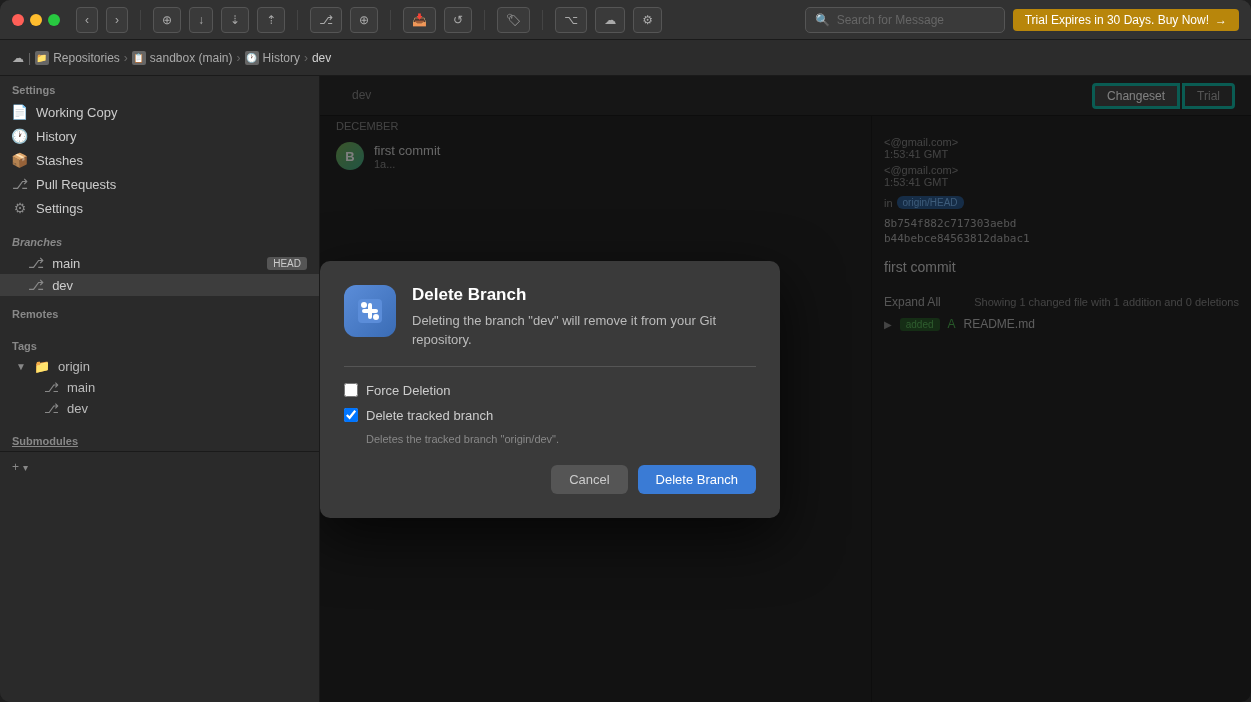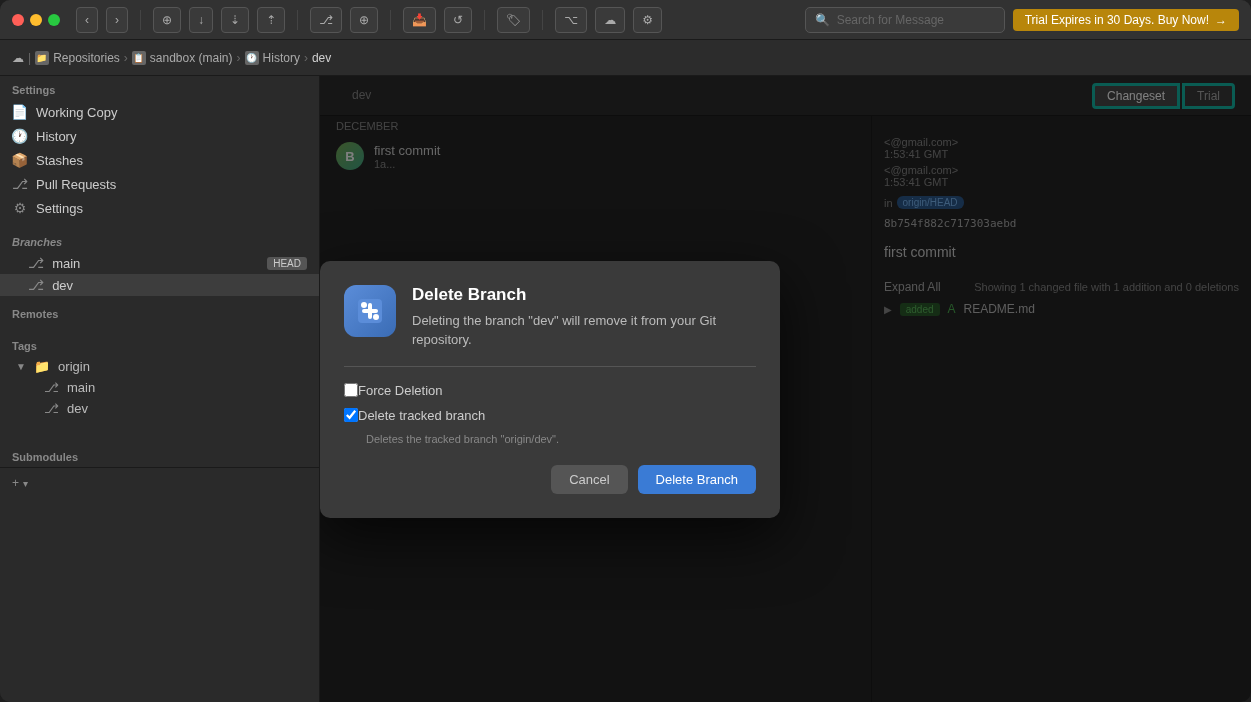--- a/index.html
+++ b/index.html
@@ -420,20 +420,21 @@
 
     .modal-divider {
       height: 1px;
       background: #555;
       margin: 16px 0;
     }
 
     .checkbox-row {
       display: flex;
       align-items: center;
+      gap: 8px;
       margin-bottom: 10px;
     }
 
     .checkbox-row input[type="checkbox"] {
       width: 14px;
       height: 14px;
       cursor: pointer;
     }
 
     .checkbox-label {
@@ -643,21 +644,21 @@
       <div class="remote-branch">
         <span style="color:#888;font-size:13px;">⎇</span>
         <span>main</span>
       </div>
 
       <div class="remote-branch">
         <span style="color:#888;font-size:13px;">⎇</span>
         <span>dev</span>
       </div>
 
-      <div class="sidebar-section-header" style="margin-top:24px;">Submodules</div>
+      <div class="sidebar-section-header" style="margin-top:8px;text-decoration:underline;">Submodules</div>
 
       <div class="sidebar-footer">
         <span>+</span>
         <span class="triangle">▾</span>
       </div>
 
     </div>
 
     <div class="content-area">
 
@@ -693,20 +694,21 @@
             <div style="color:#888;font-size:11px;">1:53:41 GMT</div>
             <div style="color:#888;font-size:11px;margin-top:4px;">&lt;@gmail.com&gt;</div>
             <div style="color:#888;font-size:11px;">1:53:41 GMT</div>
 
             <div style="margin:8px 0;display:flex;align-items:center;gap:4px;">
               <span style="color:#888;font-size:11px;">in</span>
               <span class="origin-badge">origin/HEAD</span>
             </div>
 
             <div class="commit-hash">8b754f882c717303aebd</div>
+            <div class="commit-hash">b44bebce84563812dabac1</div>
 
             <div class="commit-first">first commit</div>
 
             <div style="display:flex;justify-content:space-between;align-items:center;margin-top:8px;">
               <span class="expand-all">Expand All</span>
               <span class="file-change-info">Showing 1 changed file with 1 addition and 0 deletions</span>
             </div>
 
             <div class="file-row">
               <span style="color:#888;font-size:10px;">▶</span>

